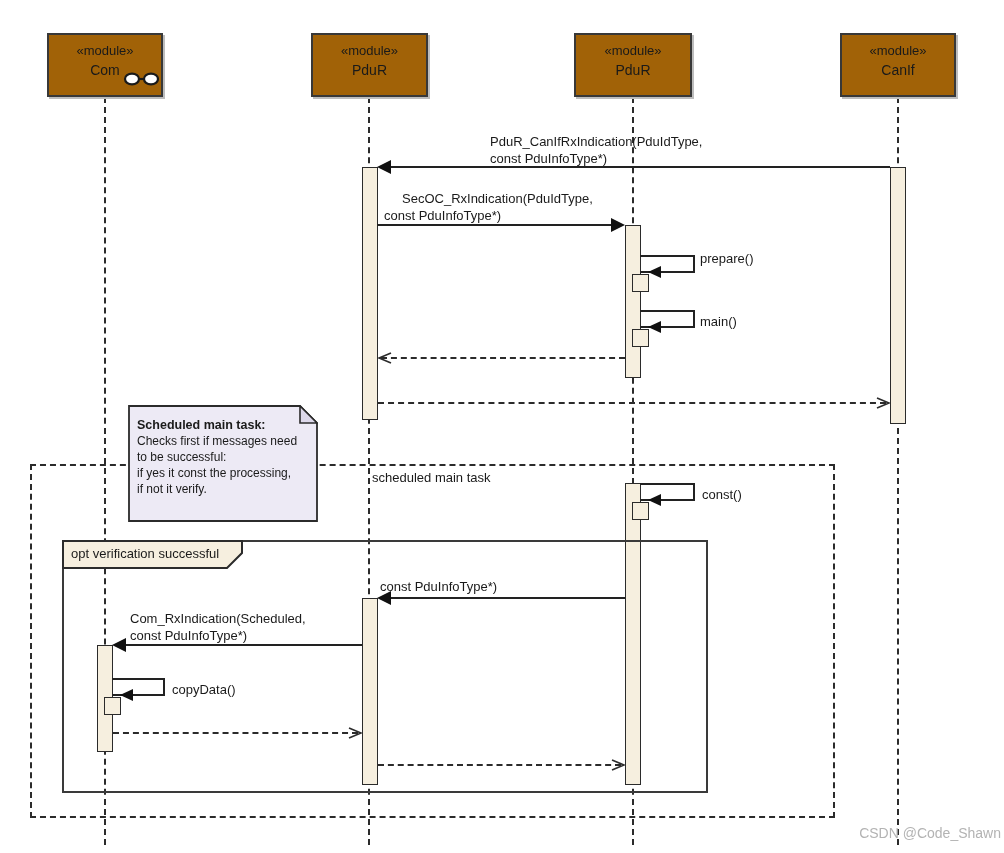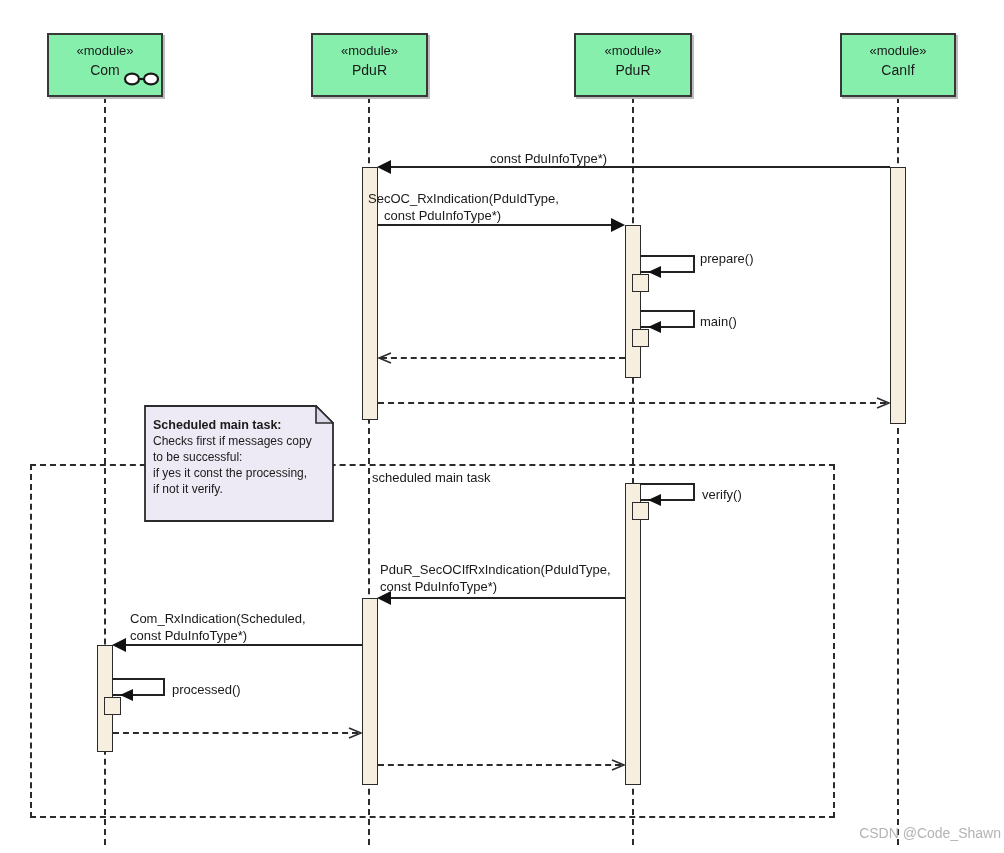--- a/index.html
+++ b/index.html
@@ -2,21 +2,21 @@
 <html><head>
 <meta charset="utf-8">
 <style>
   html,body{margin:0;padding:0;background:#ffffff;}
   .stage{position:relative;width:1004px;height:853px;background:#ffffff;overflow:hidden;
          font-family:"Liberation Sans", sans-serif;color:#1a1a1a;}
   .abs{position:absolute;}
   
   .lifeline{width:0;border-left:2px dashed #2b2b2b;z-index:1;}
   
-  .pbox{box-sizing:border-box;background:#86efac;border:2px solid #383838;
+  .pbox{box-sizing:border-box;background:#a16207;border:2px solid #383838;
         box-shadow:2px 2px 0 #bdbdbd;z-index:5;text-align:center;}
   .pbox .stereo{font-size:13px;margin-top:8px;}
   .pbox .pname{font-size:14px;margin-top:4px;}
   
   .act{box-sizing:border-box;width:16px;background:#f6efdf;border:1.6px solid #2b2b2b;z-index:3;}
   .sq{box-sizing:border-box;width:17px;height:18px;background:#f6efdf;border:1.6px solid #2b2b2b;z-index:7;}
   
   .mline{height:0;border-top:2px solid #222222;z-index:6;}
   .rline{height:0;border-top:2px dashed #2b2b2b;z-index:6;}
   .arrow-left{width:0;height:0;border-top:7px solid transparent;border-bottom:7px solid transparent;
@@ -44,20 +44,26 @@
 <div class="stage">
 
   <div class="abs lifeline" style="left:104px;top:97px;height:748px"></div>
   <div class="abs lifeline" style="left:368px;top:97px;height:748px"></div>
   <div class="abs lifeline" style="left:632px;top:97px;height:748px"></div>
   <div class="abs lifeline" style="left:897px;top:97px;height:748px"></div>
 
   <div class="abs dashed-frame" style="left:30px;top:464px;width:805px;height:354px"></div>
   <div class="abs frame-label" style="left:372px;top:470px">scheduled main task</div>
 
+  <div class="abs opt-frame" style="left:62px;top:540px;width:646px;height:253px">
+    <svg class="abs" style="left:-2px;top:-2px" width="182" height="29">
+      <path d="M1,1 H180 V13 L165,28 H1 Z" fill="#f6efdf" stroke="#2b2b2b" stroke-width="2"></path>
+    </svg>
+    <div class="abs opt-label-text" style="left:7px;top:4px">opt verification successful</div>
+  </div>
 
   <div class="abs pbox" style="left:47px;top:33px;width:116px;height:64px">
     <div class="stereo">«module»</div>
     <div class="pname">Com</div>
     <svg class="abs" style="left:74px;top:37px" width="36" height="14">
       <ellipse cx="9" cy="7" rx="7" ry="5.4" fill="#ffffff" stroke="#1a1a1a" stroke-width="2.2"></ellipse>
       <ellipse cx="28" cy="7" rx="7" ry="5.4" fill="#ffffff" stroke="#1a1a1a" stroke-width="2.2"></ellipse>
       <line x1="15.5" y1="7" x2="21.5" y2="7" stroke="#1a1a1a" stroke-width="2.2"></line>
     </svg>
   </div>
@@ -74,39 +80,40 @@
     <div class="pname">CanIf</div>
   </div>
 
   <div class="abs act" style="left:890px;top:167px;height:257px"></div>
   <div class="abs act" style="left:362px;top:167px;height:253px"></div>
   <div class="abs act" style="left:625px;top:225px;height:153px"></div>
   <div class="abs act" style="left:625px;top:483px;height:302px"></div>
   <div class="abs act" style="left:362px;top:598px;height:187px"></div>
   <div class="abs act" style="left:97px;top:645px;height:107px"></div>
 
-  <div class="abs note-wrap" style="left:144px;top:405px;width:190px;height:94px">
+  <div class="abs note-wrap" style="left:128px;top:405px;width:190px;height:94px">
     <svg width="190" height="117">
       <path d="M1,1 H172 L189,18 V116 H1 Z" fill="#edeaf5" stroke="#2b2b2b" stroke-width="1.8"></path>
       <path d="M172,1 V18 H189 Z" fill="#ddd8ea" stroke="#2b2b2b" stroke-width="1.6"></path>
     </svg>
     <div class="note-text">
       <div class="note-title">Scheduled main task:</div>
-      <div>Checks first if  messages copy</div>
+      <div>Checks first if  messages need</div>
       <div>to be successful:</div>
       <div>if yes it const the processing,</div>
       <div>if not it verify.</div>
     </div>
   </div>
 
+  <div class="abs mlabel" style="left:490px;top:133px">PduR_CanIfRxIndication(PduIdType,</div>
   <div class="abs mlabel" style="left:490px;top:150px">const PduInfoType*)</div>
   <div class="abs mline" style="left:391px;top:166px;width:499px"></div>
   <div class="abs arrow-left" style="left:377px;top:160px"></div>
 
-  <div class="abs mlabel" style="left:368px;top:190px">SecOC_RxIndication(PduIdType,</div>
+  <div class="abs mlabel" style="left:402px;top:190px">SecOC_RxIndication(PduIdType,</div>
   <div class="abs mlabel" style="left:384px;top:207px">const PduInfoType*)</div>
   <div class="abs mline" style="left:377px;top:224px;width:236px"></div>
   <div class="abs arrow-right" style="left:611px;top:218px"></div>
 
   <div class="abs bracket" style="left:640px;top:255px;width:55px;height:18px"></div>
   <div class="abs sq" style="left:632px;top:274px"></div>
   <div class="abs arrow-left" style="left:648px;top:266px;border-top-width:6px;border-bottom-width:6px;border-right-width:13px"></div>
   <div class="abs mlabel" style="left:700px;top:250px">prepare()</div>
 
   <div class="abs bracket" style="left:640px;top:310px;width:55px;height:18px"></div>
@@ -120,36 +127,35 @@
   </svg>
 
   <div class="abs rline" style="left:378px;top:402px;width:508px"></div>
   <svg class="abs openhead" style="left:876px;top:396px" width="15" height="14">
     <path d="M1 2 L13 7 L1 12" fill="none" stroke="#2b2b2b" stroke-width="1.7"></path>
   </svg>
 
   <div class="abs bracket" style="left:640px;top:483px;width:55px;height:18px"></div>
   <div class="abs sq" style="left:632px;top:502px"></div>
   <div class="abs arrow-left" style="left:648px;top:494px;border-top-width:6px;border-bottom-width:6px;border-right-width:13px"></div>
-  <div class="abs mlabel" style="left:702px;top:486px">verify()</div>
+  <div class="abs mlabel" style="left:702px;top:486px">const()</div>
 
-  <div class="abs mlabel" style="left:380px;top:561px">PduR_SecOCIfRxIndication(PduIdType,</div>
   <div class="abs mlabel" style="left:380px;top:578px">const PduInfoType*)</div>
   <div class="abs mline" style="left:391px;top:597px;width:234px"></div>
   <div class="abs arrow-left" style="left:377px;top:591px"></div>
 
   <div class="abs mlabel" style="left:130px;top:610px">Com_RxIndication(Scheduled,</div>
   <div class="abs mlabel" style="left:130px;top:627px">const PduInfoType*)</div>
   <div class="abs mline" style="left:126px;top:644px;width:236px"></div>
   <div class="abs arrow-left" style="left:112px;top:638px"></div>
 
   <div class="abs bracket" style="left:112px;top:678px;width:53px;height:18px"></div>
   <div class="abs sq" style="left:104px;top:697px"></div>
   <div class="abs arrow-left" style="left:120px;top:689px;border-top-width:6px;border-bottom-width:6px;border-right-width:13px"></div>
-  <div class="abs mlabel" style="left:172px;top:681px">processed()</div>
+  <div class="abs mlabel" style="left:172px;top:681px">copyData()</div>
 
   <div class="abs rline" style="left:113px;top:732px;width:245px"></div>
   <svg class="abs openhead" style="left:348px;top:726px" width="15" height="14">
     <path d="M1 2 L13 7 L1 12" fill="none" stroke="#2b2b2b" stroke-width="1.7"></path>
   </svg>
 
   <div class="abs rline" style="left:378px;top:764px;width:243px"></div>
   <svg class="abs openhead" style="left:611px;top:758px" width="15" height="14">
     <path d="M1 2 L13 7 L1 12" fill="none" stroke="#2b2b2b" stroke-width="1.7"></path>
   </svg>

